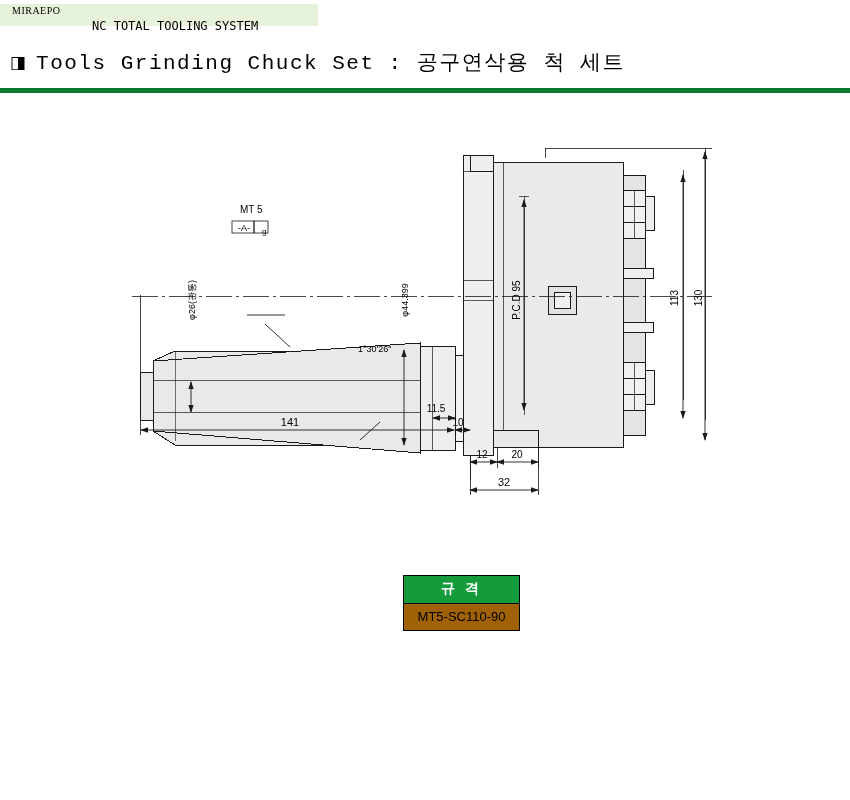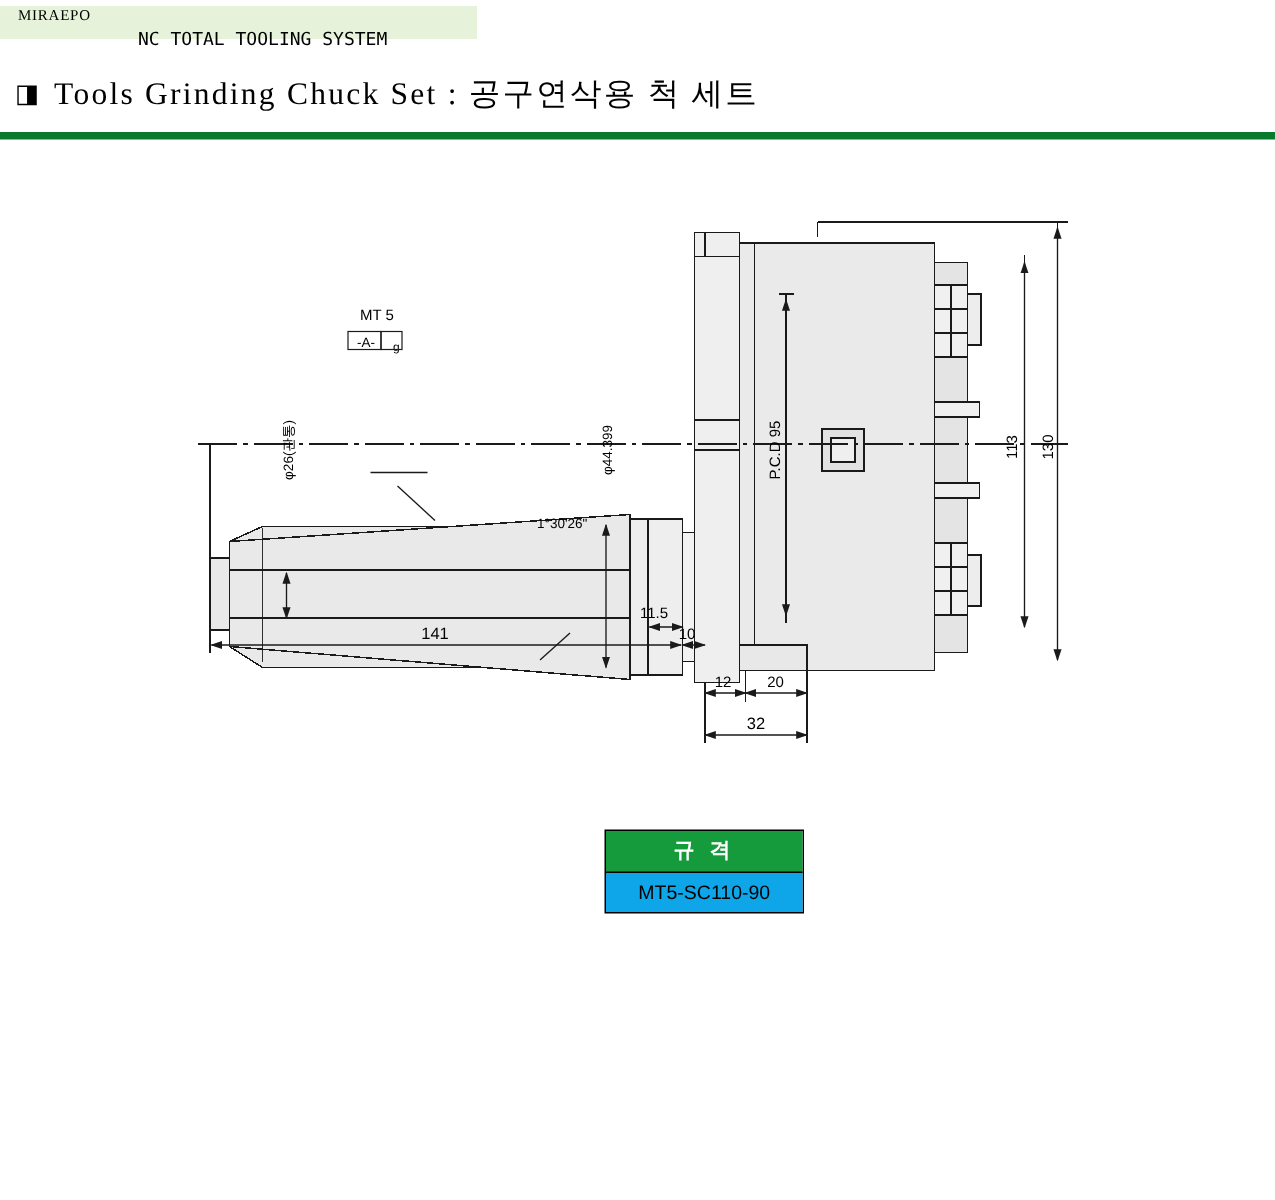--- a/index.html
+++ b/index.html
@@ -51,21 +51,21 @@
     display: flex;
     align-items: center;
   }
   .title-bullet {
     font-size: 17px;
     line-height: 1;
     margin-right: 10px;
     color: #000;
   }
   .title-text {
-    font-family: Liberation Serif, serif;
+    font-family: Liberation Mono, monospace;
     font-size: 21px;
     color: #000;
     letter-spacing: 1.5px;
     white-space: nowrap;
   }
 
   .title-rule {
     position: absolute;
     left: 0px;
     top: 88px;
@@ -81,37 +81,37 @@
     top: 100px;
     width: 848px;
     height: 420px;
   }
   .drawing svg { display: block; }
 
   
   .spec-table {
     position: absolute;
     left: 403px;
-    top: 553px;
-    width: 133px;
+    top: 575px;
+    width: 117px;
     border: 1px solid #000;
     box-sizing: border-box;
   }
   .spec-head {
     background: #159b3c;
     color: #ffffff;
     font-size: 14px;
     font-weight: bold;
     text-align: center;
     padding: 4px 0 5px 0;
     letter-spacing: 3px;
     border-bottom: 1px solid #000;
   }
   .spec-cell {
-    background: #0ea5e9;
+    background: #a16207;
     color: #000;
     font-size: 13px;
     text-align: center;
     padding: 5px 0 6px 0;
   }
 </style>
 </head>
 <body>
 
 <div class="brandbar"></div>

